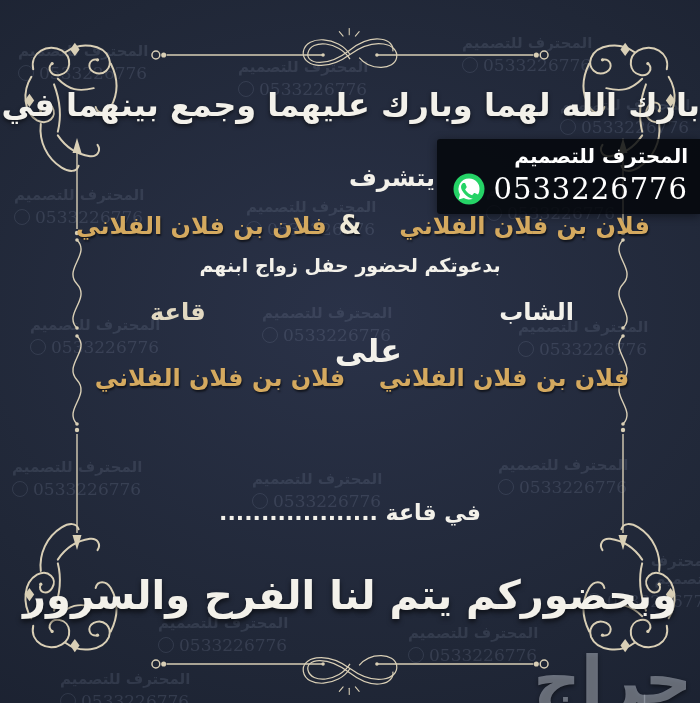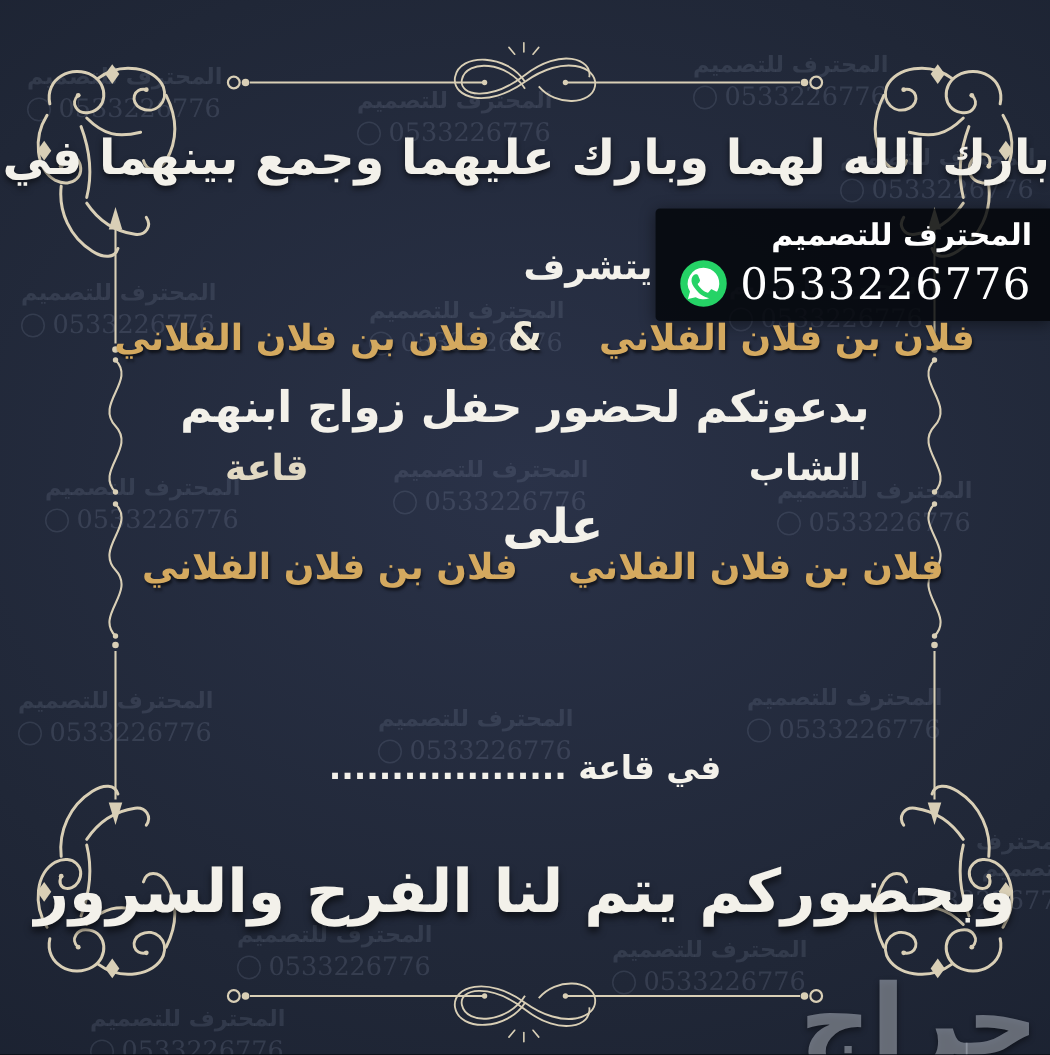--- a/index.html
+++ b/index.html
@@ -31,21 +31,21 @@
   .dl-br{right:150px;bottom:32px;transform:scaleX(-1);}
   .side{position:absolute;width:44px;height:416px;top:136px;}
   .side-left{left:55px;}
   .side-right{right:55px;transform:scaleX(-1);}
 
   
   .blessing{top:86px;font-size:32px;white-space:nowrap;text-shadow:0 2px 4px rgba(0,0,0,.6);direction:rtl;}
   .honors{top:164px;left:calc(50% + 42px);transform:translateX(-50%);font-size:24px;}
   .hosts{top:210px;font-size:24px;direction:rtl;text-shadow:1px 2px 2px rgba(0,0,0,.55);}
   .hosts .amp{color:#f0ead8;font-size:26px;padding:0 12px;}
-  .invite{top:254px;font-size:29px;direction:rtl;}
+  .invite{top:254px;font-size:19px;direction:rtl;}
   .label-row{top:298px;font-size:24px;}
   .groom-label{right:126px;}
   .bride-label{left:150px;}
   .connector{top:332px;font-size:32px;direction:rtl;padding-left:37px;}
   .name-row{top:364px;font-size:24px;text-shadow:1px 2px 2px rgba(0,0,0,.55);direction:rtl;}
   .groom-name{right:46px;width:300px;text-align:center;}
   .bride-name{left:38px;width:312px;text-align:center;}
   .dinner{top:426px;font-size:23px;direction:rtl;}
   .date-line{top:466px;font-size:22px;direction:rtl;}
   .venue-line{top:500px;font-size:22px;direction:rtl;}

